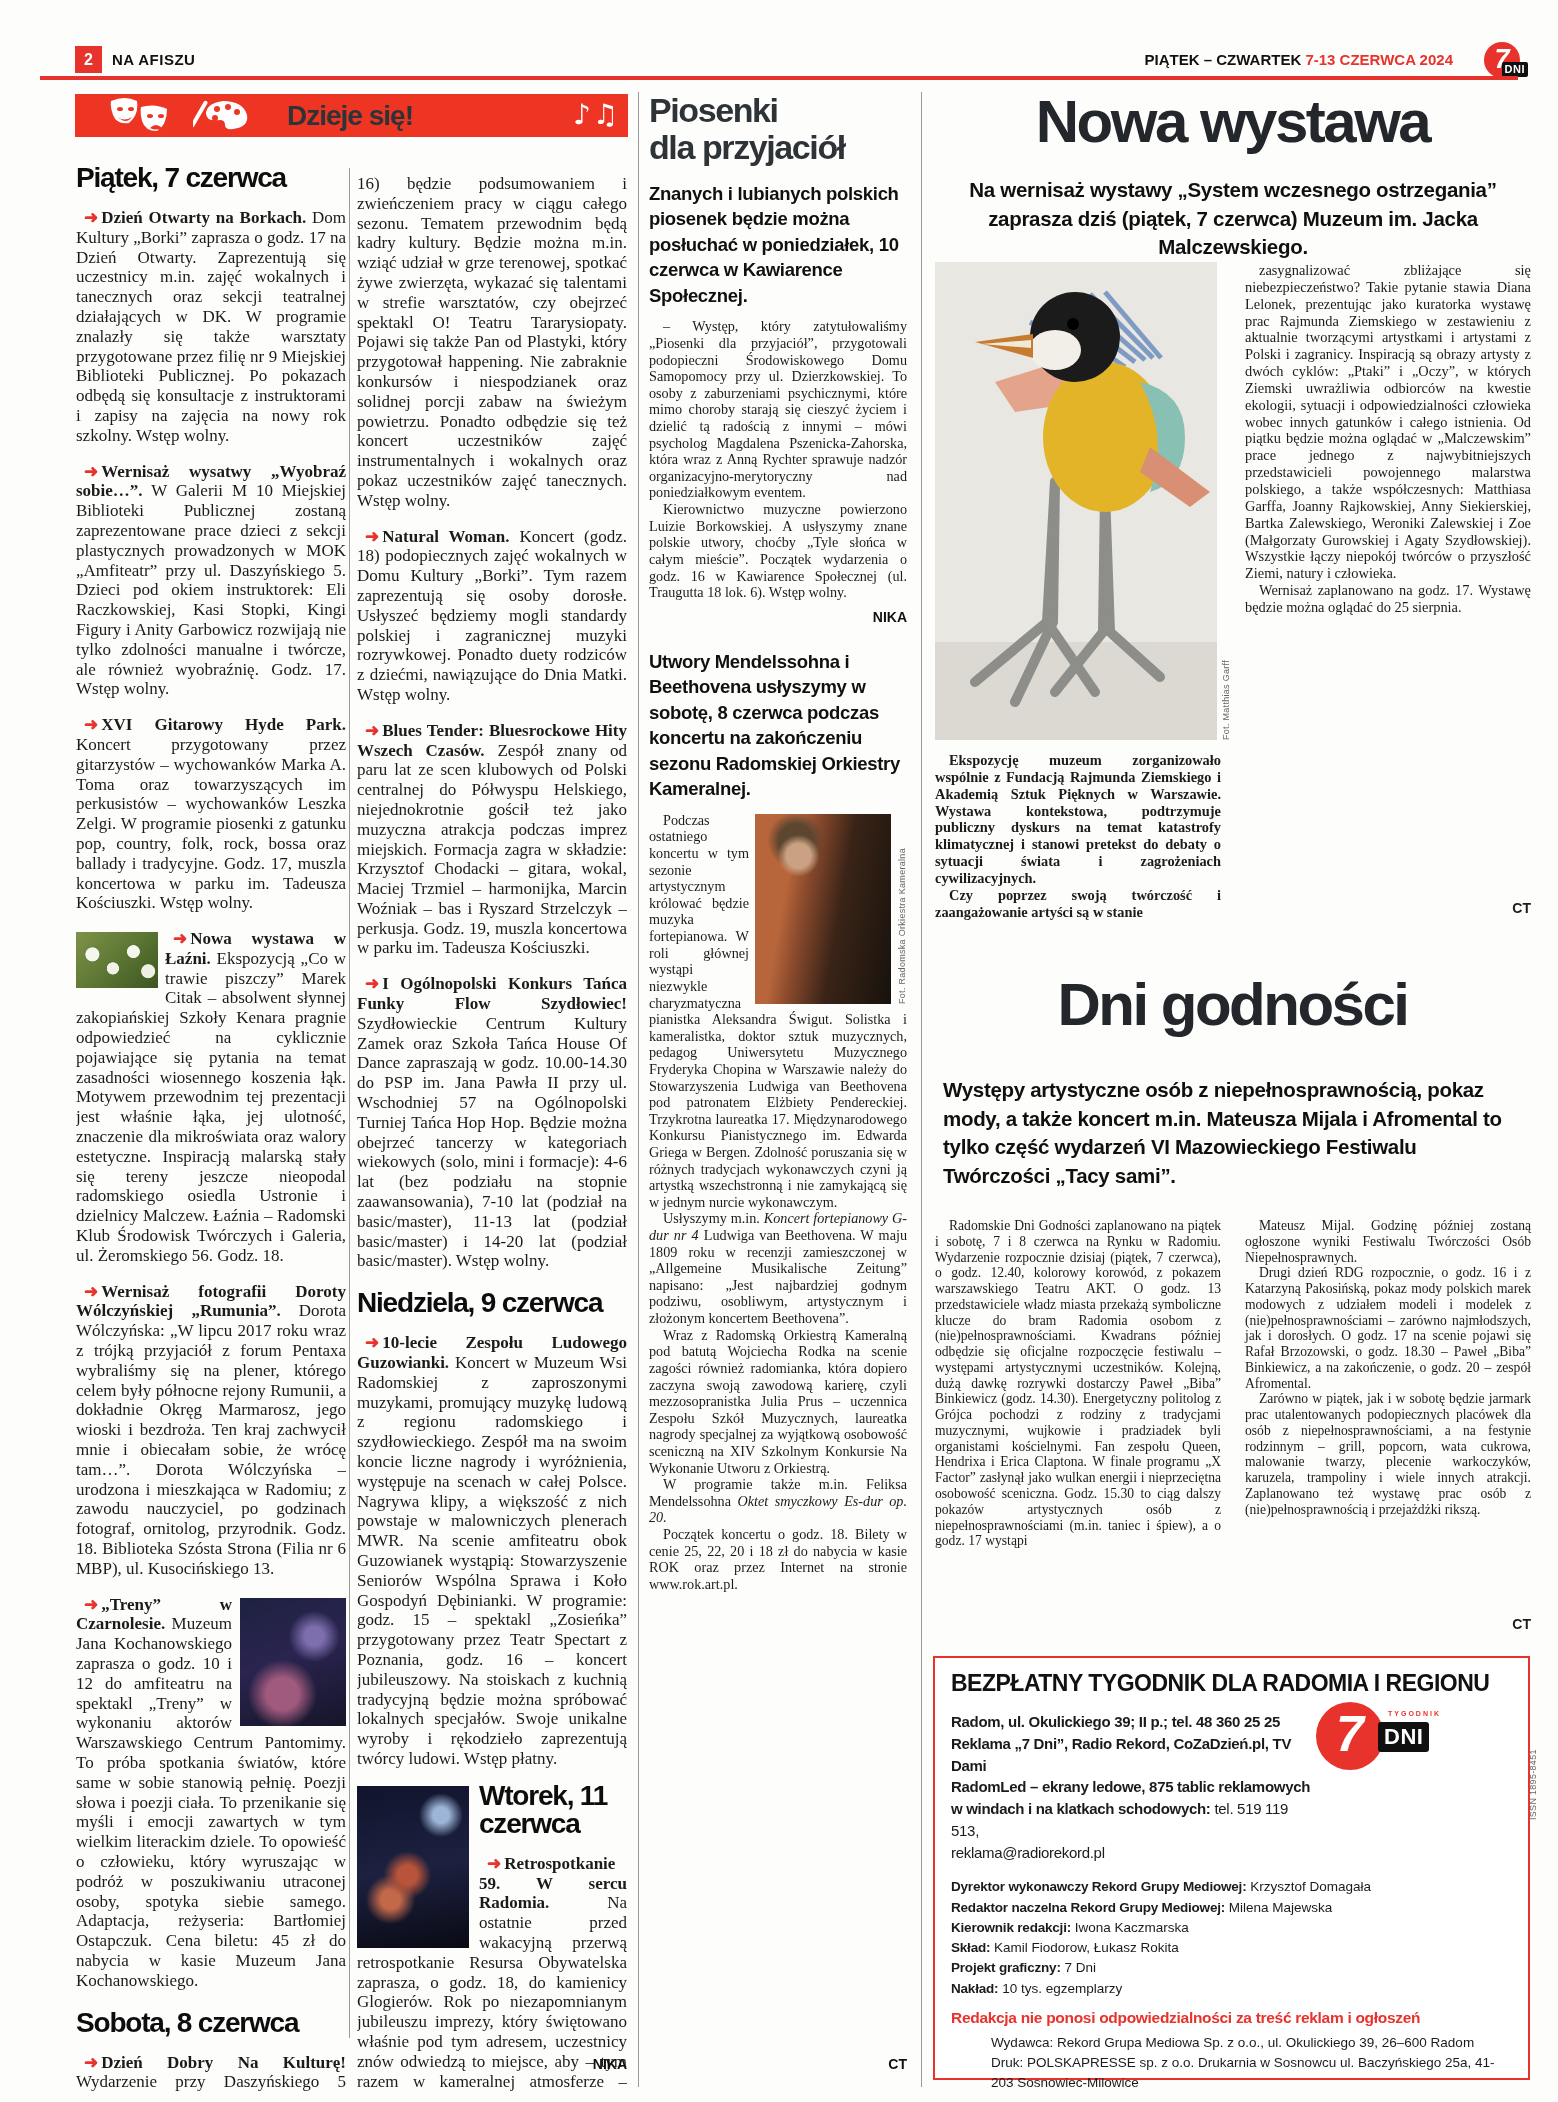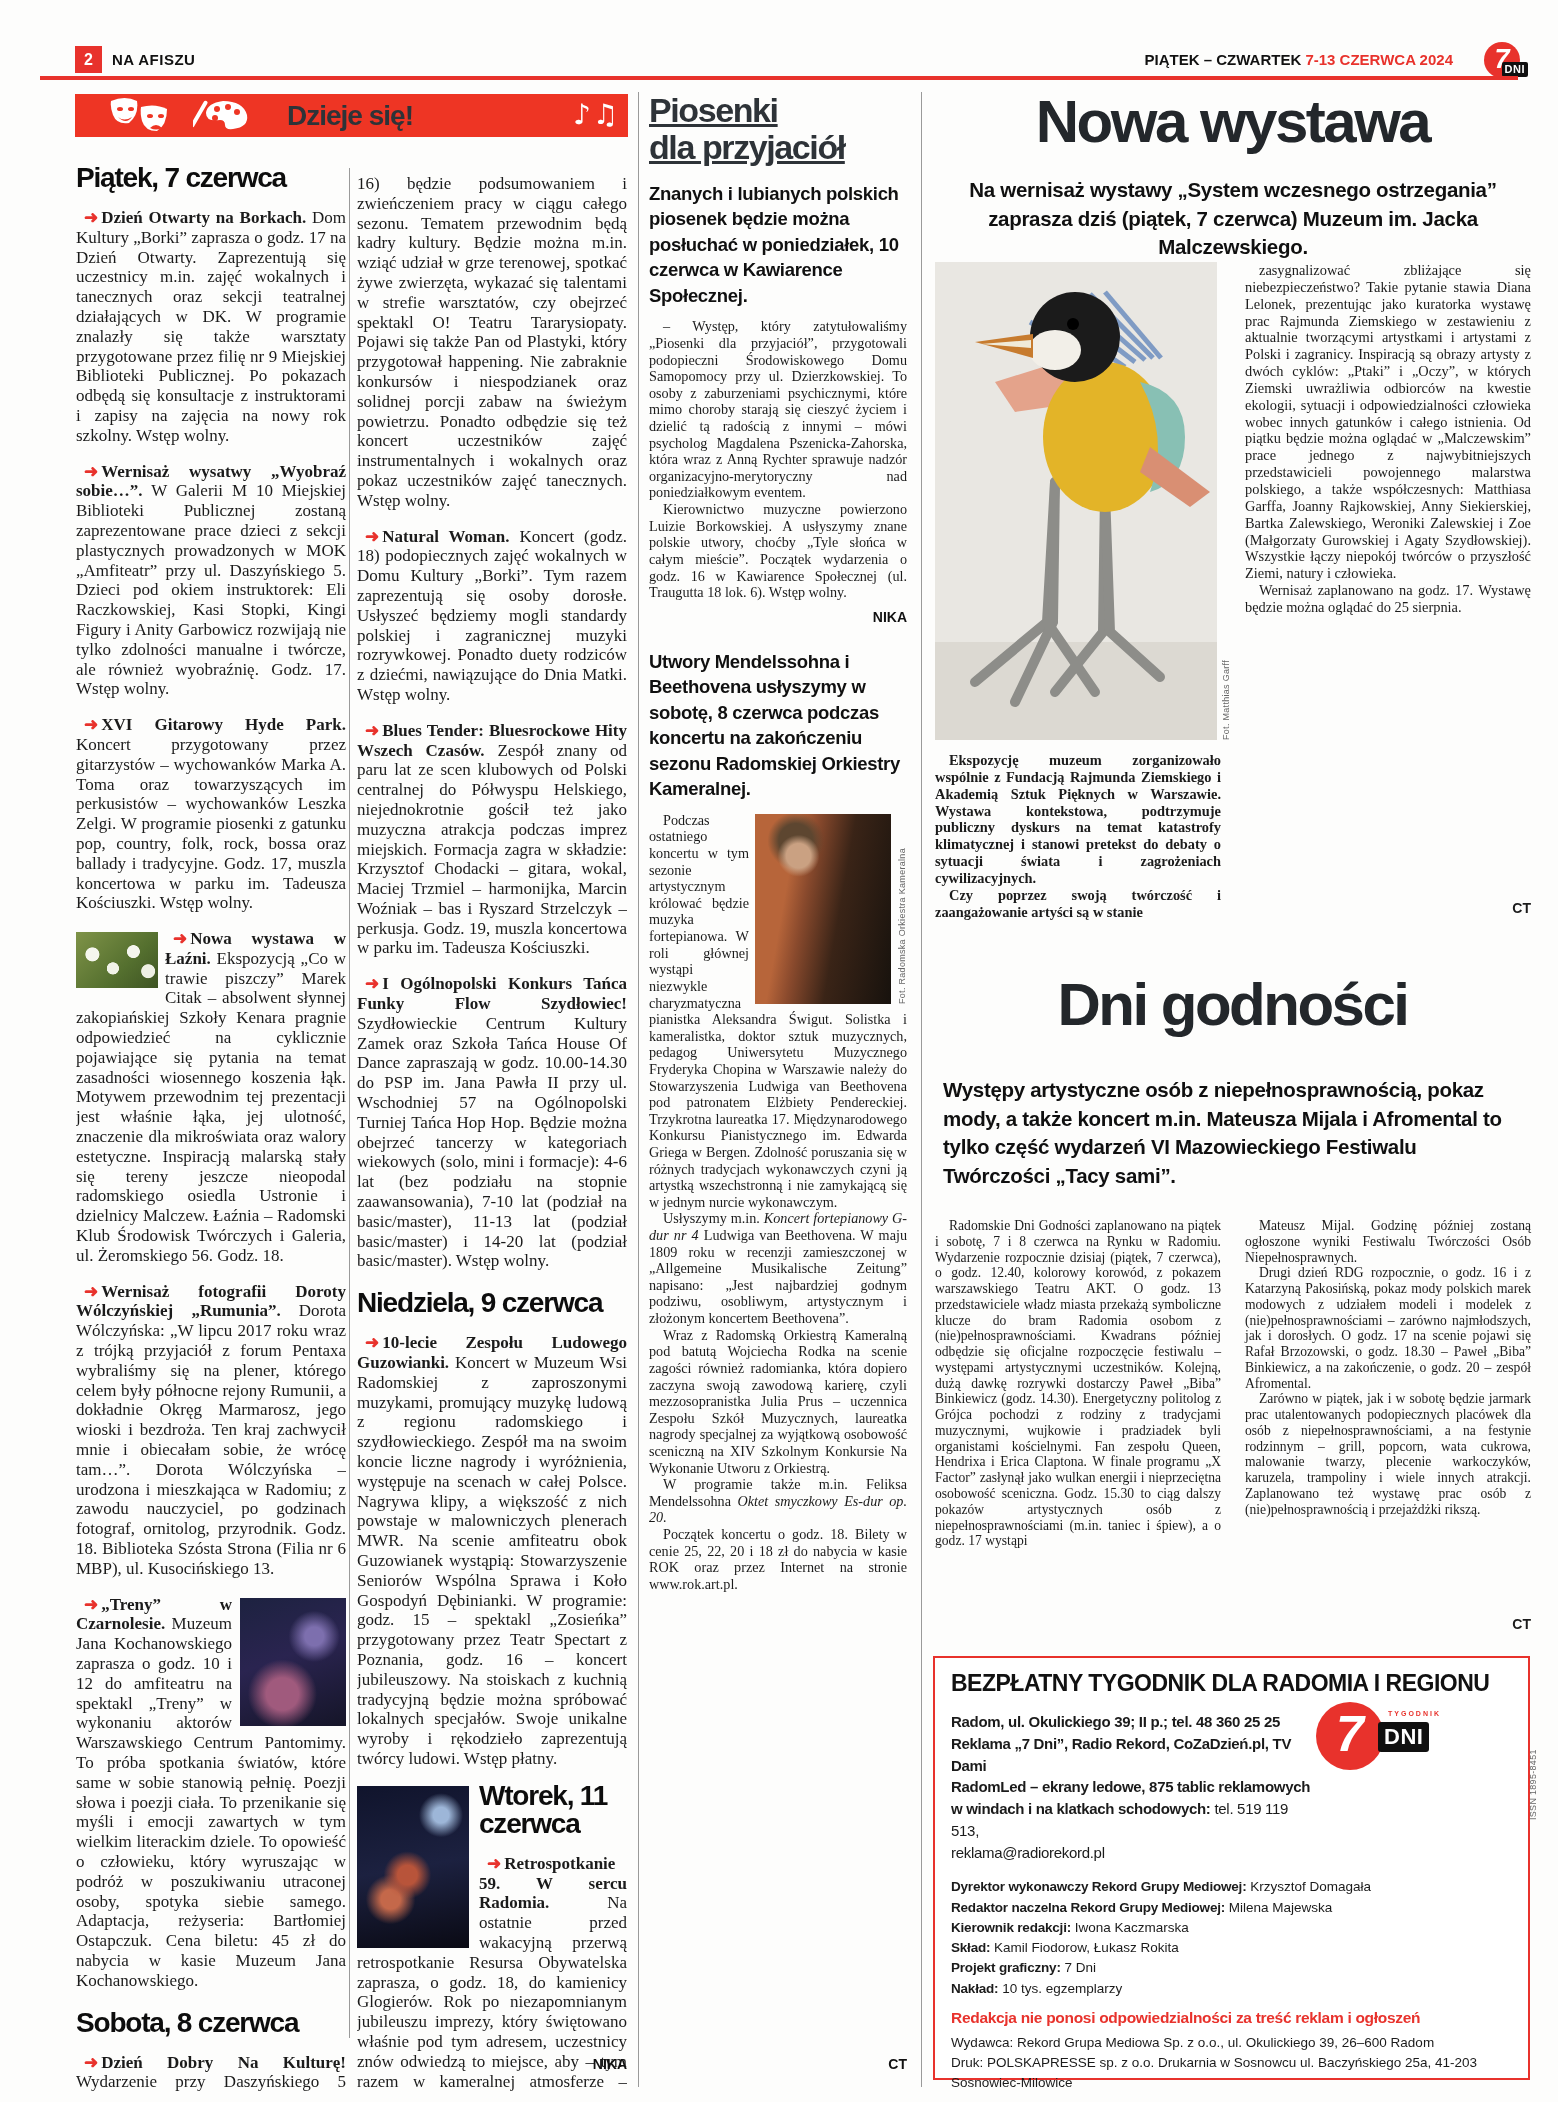--- a/index.html
+++ b/index.html
@@ -43,21 +43,21 @@
       background:radial-gradient(circle at 70% 30%,#7d6fae 0 8%,transparent 22%),
                  radial-gradient(circle at 40% 75%,#a05a7d 0 14%,transparent 30%),
                  linear-gradient(160deg,#1d2240,#2a2450 45%,#151528);}
   .ph-stage{float:left;width:112px;height:162px;margin:4px 10px 4px 0;
       background:radial-gradient(circle at 75% 18%,#9db6d8 0 5%,transparent 14%),
                  radial-gradient(circle at 45% 55%,#b8543a 0 9%,transparent 22%),
                  radial-gradient(circle at 30% 70%,#c4684a 0 7%,transparent 18%),
                  linear-gradient(170deg,#10142c,#1c2140 50%,#0a0a14);}
   .byline{font:bold 14px "Liberation Sans",sans-serif;text-align:right;color:#111;}
   
-  .subhead{font:bold 34px/1.1 "Liberation Sans",sans-serif;letter-spacing:-1.4px;color:#2e3338;margin:0;text-decoration:underline;}
+  .subhead{font:bold 34px/1.1 "Liberation Sans",sans-serif;letter-spacing:-1.4px;color:#2e3338;margin:0;}
   .lead{font:bold 18.5px/1.38 "Liberation Sans",sans-serif;letter-spacing:-.3px;color:#101010;margin:14px 0 10px;}
   .bodyp{font-size:14.2px;line-height:1.17;text-align:justify;margin:0;}
   .bodyp p{margin:0;text-indent:14px;}
   .pianist-wrap{float:right;width:152px;height:192px;margin:2px 0 4px 6px;position:relative;}
   .ph-pianist{position:absolute;left:0;top:0;width:136px;height:190px;
       background:radial-gradient(circle at 32% 22%,#caa182 0 7%,transparent 12%),
                  radial-gradient(circle at 30% 14%,#5d4630 0 9%,transparent 15%),
                  linear-gradient(100deg,#b7653a 0 26%,#8a4a2d 38%,#3a2417 60%,#17120d);}
   .vcredit{writing-mode:vertical-rl;transform:rotate(180deg);font:9px "Liberation Sans",sans-serif;
            color:#666;letter-spacing:.3px;}
@@ -69,21 +69,21 @@
   .bird-credit{left:1221px;top:560px;height:180px;}
   .ct{font:bold 14px "Liberation Sans",sans-serif;text-align:right;}
   
   .infobox{left:933px;top:1656px;width:597px;height:424px;border:2px solid #e8322c;background:#fff;box-sizing:border-box;padding:10px 16px 8px;}
   .ib-title{font:bold 23px "Liberation Sans",sans-serif;letter-spacing:-.5px;color:#111;margin:2px 0 14px;}
   .ib-contact{font:bold 15px/1.45 "Liberation Sans",sans-serif;letter-spacing:-.3px;width:368px;}
   .ib-contact .nrm{font-weight:normal;}
   .ib-staff{font:13.5px/1.5 "Liberation Sans",sans-serif;margin-top:14px;}
   .ib-staff b{letter-spacing:-.2px;}
   .ib-red{font:bold 15.5px "Liberation Sans",sans-serif;color:#e8322c;margin:10px 0 6px;letter-spacing:-.3px;}
-  .ib-small{font:13.5px/1.5 "Liberation Sans",sans-serif;}
+  .ib-small{font:13.5px/1.5 "Liberation Sans",sans-serif;margin-left:40px;}
   .ib-logo{position:absolute;right:92px;top:44px;width:120px;height:74px;}
   .ib-logo .c{position:absolute;left:0;top:0;width:68px;height:68px;border-radius:50%;background:#e8322c;
               color:#fff;font:bold italic 50px/64px "Liberation Sans",sans-serif;text-align:center;}
   .ib-logo .tg{position:absolute;left:72px;top:8px;font:bold 7px "Liberation Sans",sans-serif;color:#e8322c;letter-spacing:2px;}
   .ib-logo .d{position:absolute;left:62px;top:20px;background:#101010;color:#fff;border-radius:3px;
               font:bold 22px/22px "Liberation Sans",sans-serif;padding:4px 6px;letter-spacing:.5px;}
   .issn{right:20px;top:1700px;height:120px;}
 </style>
 </head>
 <body>

